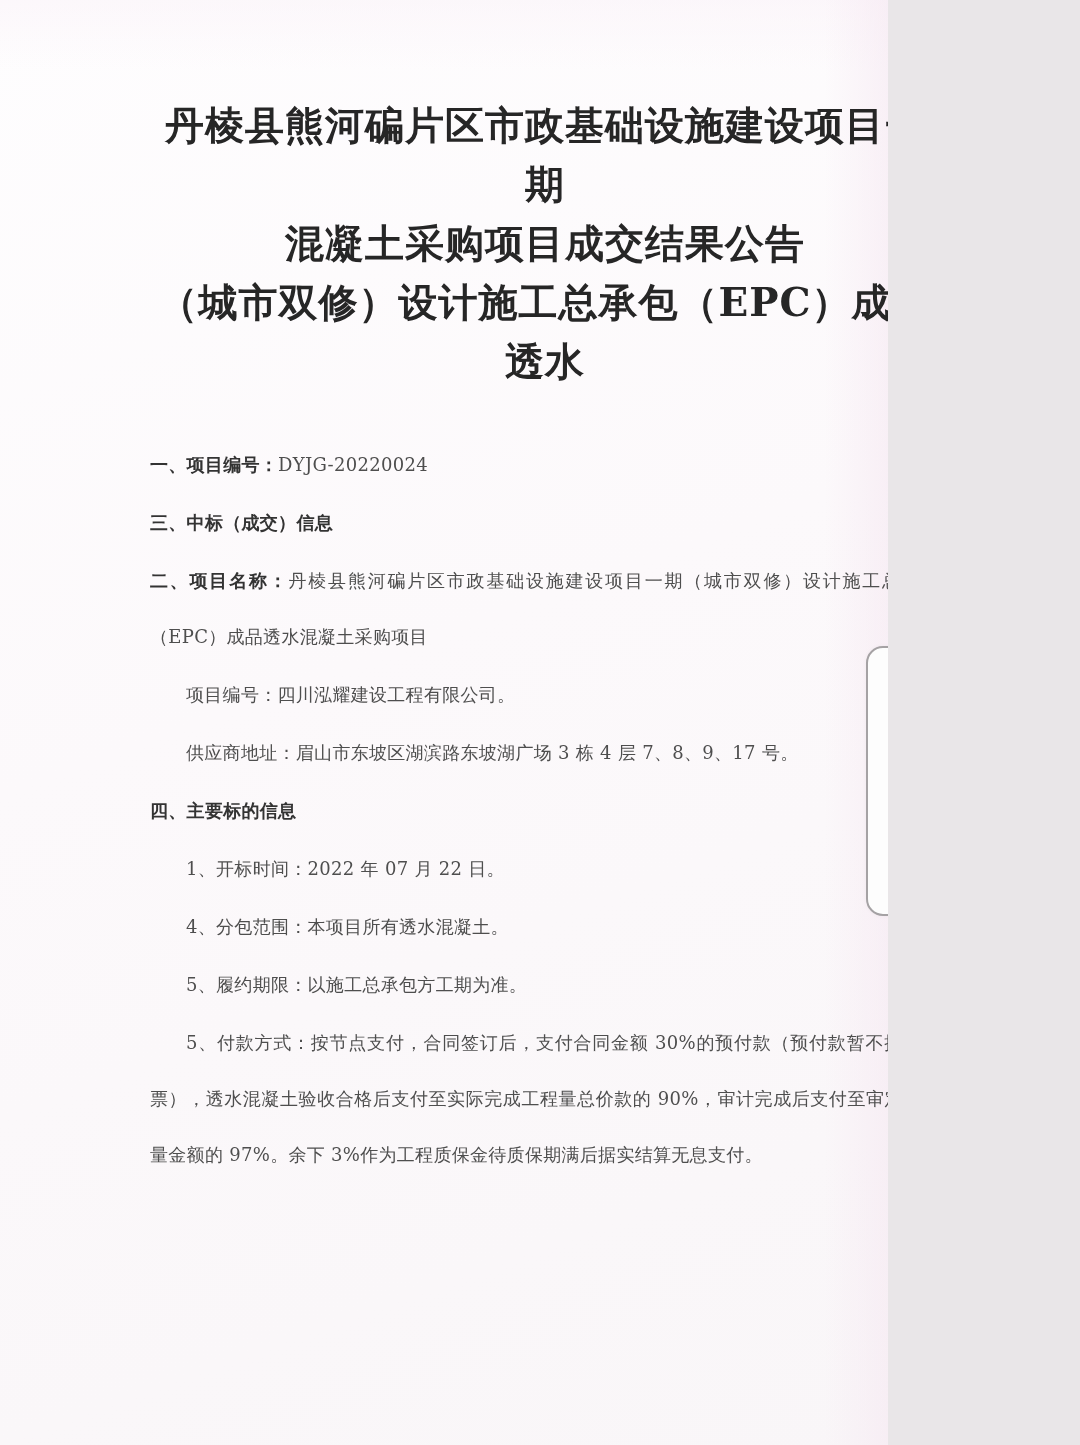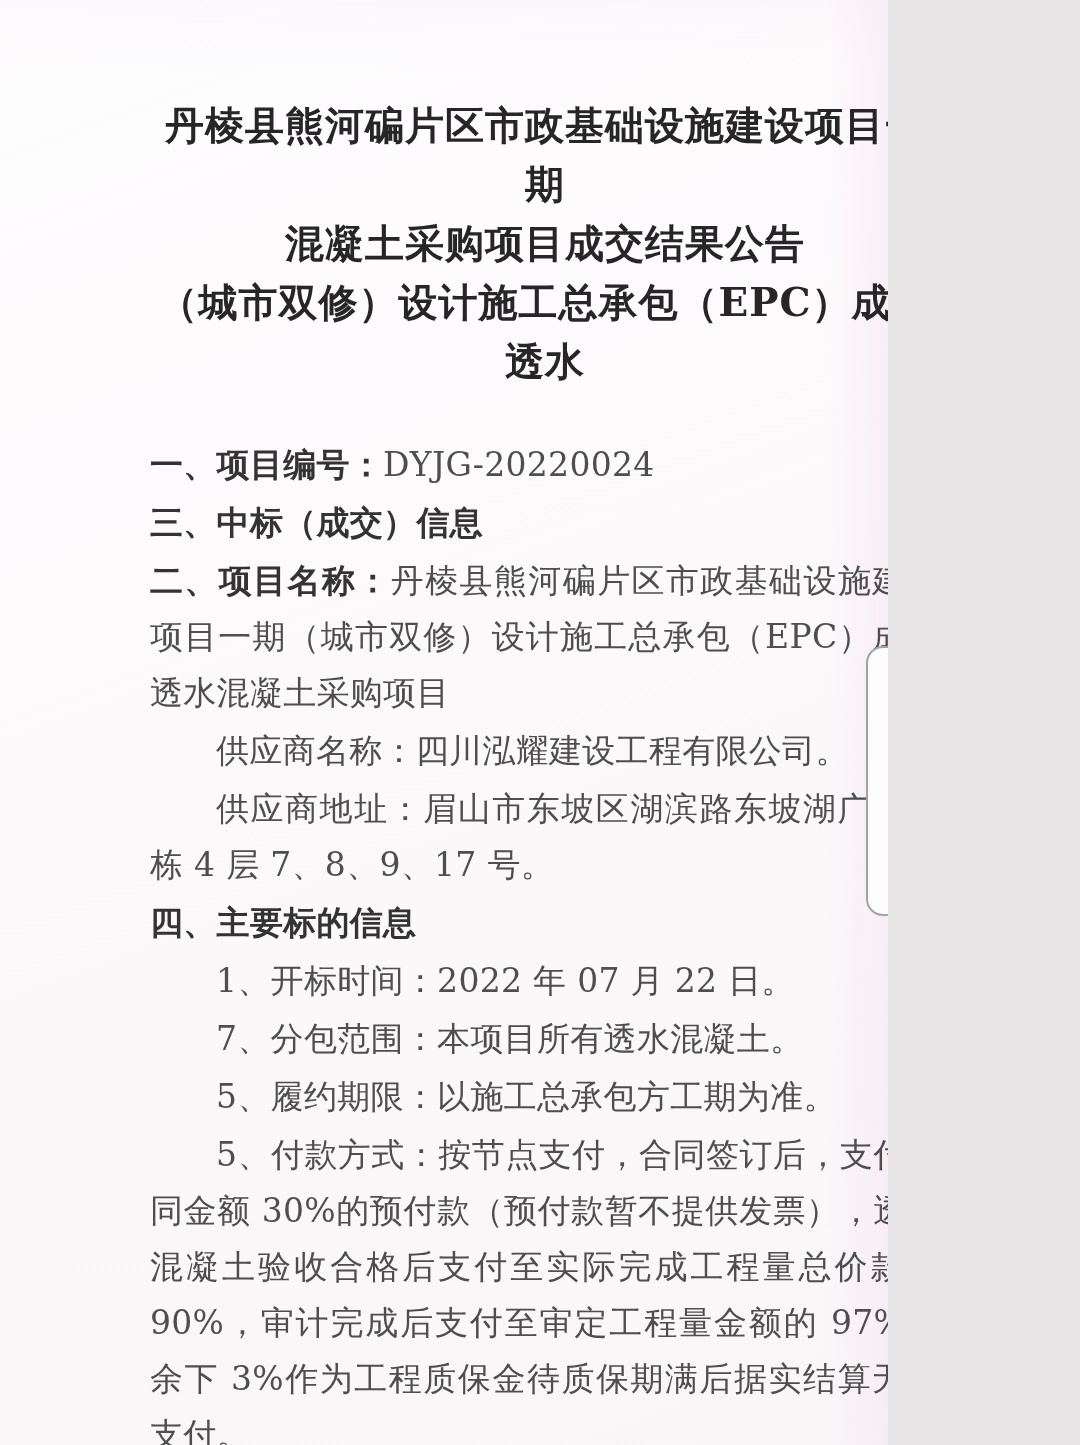--- a/index.html
+++ b/index.html
@@ -45,21 +45,21 @@
     margin: 0 0 46px 0;
     text-align: center;
     font-weight: 700;
     color: #262626;
     font-size: 39px;
     line-height: 59px;
     letter-spacing: 1px;
   }
   .para {
     margin: 0 0 2px 0;
-    font-size: 33px;
+    font-size: 18px;
     line-height: 56px;
     text-align: justify;
     letter-spacing: 0.3px;
   }
   .para.indent {
     text-indent: 2em;
   }
   .heading-text,
   .lbl {
     font-family: "DejaVu Sans", "Liberation Sans", sans-serif;
@@ -93,31 +93,31 @@
       <div>混凝土采购项目成交结果公告</div>
       <div>（城市双修）设计施工总承包（EPC）成品透水</div>
     </h1>
 
     <p class="para"><span class="lbl">一、项目编号：</span><span>DYJG-20220024</span></p>
 
     <p class="para"><span class="heading-text">三、中标（成交）信息</span></p>
 
     <p class="para"><span class="lbl">二、项目名称：</span><span>丹棱县熊河碥片区市政基础设施建设项目一期（城市双修）设计施工总承包（EPC）成品透水混凝土采购项目</span></p>
 
-    <p class="para indent">供应商名称：四川泓耀建设工程有限公司。</p>
+    <p class="para indent">项目编号：四川泓耀建设工程有限公司。</p>
 
     <p class="para indent">供应商地址：眉山市东坡区湖滨路东坡湖广场 3 栋 4 层 7、8、9、17 号。</p>
 
 
     <p class="para"><span class="heading-text">四、主要标的信息</span></p>
 
     <p class="para indent">1、开标时间：2022 年 07 月 22 日。</p>
 
 
-    <p class="para indent">7、分包范围：本项目所有透水混凝土。</p>
+    <p class="para indent">4、分包范围：本项目所有透水混凝土。</p>
 
     <p class="para indent">5、履约期限：以施工总承包方工期为准。</p>
 
     <p class="para indent">5、付款方式：按节点支付，合同签订后，支付合同金额 30%的预付款（预付款暂不提供发票），透水混凝土验收合格后支付至实际完成工程量总价款的 90%，审计完成后支付至审定工程量金额的 97%。余下 3%作为工程质保金待质保期满后据实结算无息支付。</p>
 
   </div>
 
   <div class="scroll-pill"></div>
 
 </div>

